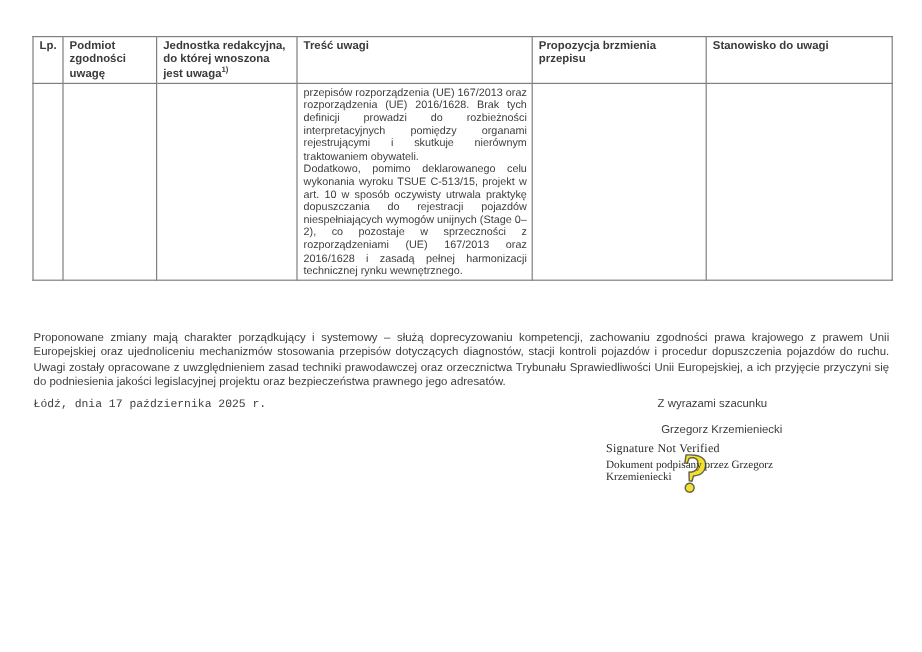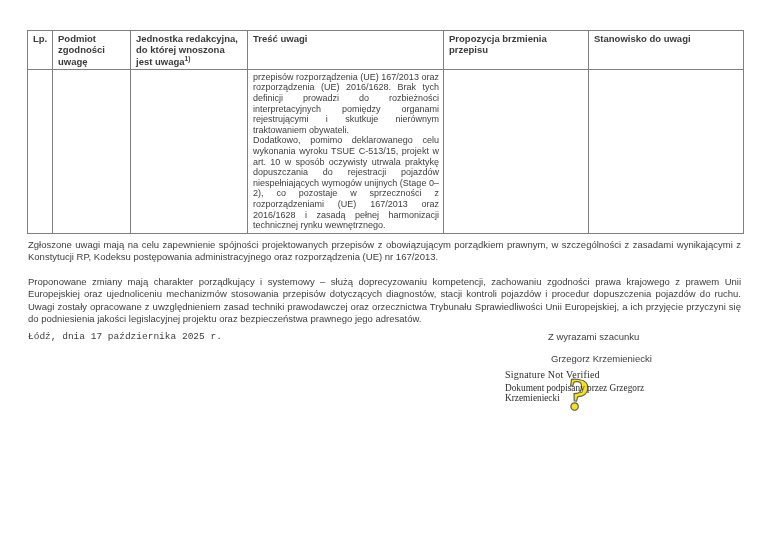--- a/index.html
+++ b/index.html
@@ -134,21 +134,20 @@
         <td class="tresc">
           <p>przepisów rozporządzenia (UE) 167/2013 oraz rozporządzenia (UE) 2016/1628. Brak tych definicji prowadzi do rozbieżności interpretacyjnych pomiędzy organami rejestrującymi i skutkuje nierównym traktowaniem obywateli.</p>
           <p>Dodatkowo, pomimo deklarowanego celu wykonania wyroku TSUE C-513/15, projekt w art. 10 w sposób oczywisty utrwala praktykę dopuszczania do rejestracji pojazdów niespełniających wymogów unijnych (Stage 0–2), co pozostaje w sprzeczności z rozporządzeniami (UE) 167/2013 oraz 2016/1628 i zasadą pełnej harmonizacji technicznej rynku wewnętrznego.</p>
         </td>
         <td></td>
         <td></td>
       </tr>
     </tbody>
   </table>
 
-  <p class="para p1">Zgłoszone uwagi mają na celu zapewnienie spójności projektowanych przepisów z obowiązującym porządkiem prawnym, w szczególności z zasadami wynikającymi z Konstytucji RP, Kodeksu postępowania administracyjnego oraz rozporządzenia (UE) nr 167/2013.</p>
   <p class="para p2">Proponowane zmiany mają charakter porządkujący i systemowy – służą doprecyzowaniu kompetencji, zachowaniu zgodności prawa krajowego z prawem Unii Europejskiej oraz ujednoliceniu mechanizmów stosowania przepisów dotyczących diagnostów, stacji kontroli pojazdów i procedur dopuszczenia pojazdów do ruchu.</p>
   <p class="para p3">Uwagi zostały opracowane z uwzględnieniem zasad techniki prawodawczej oraz orzecznictwa Trybunału Sprawiedliwości Unii Europejskiej, a ich przyjęcie przyczyni się do podniesienia jakości legislacyjnej projektu oraz bezpieczeństwa prawnego jego adresatów.</p>
 
   <div class="place-date">Łódź, dnia 17 października 2025 r.</div>
   <div class="salutation">Z wyrazami szacunku</div>
   <div class="signer">Grzegorz Krzemieniecki</div>
 
   <div class="sig-stamp">
     <svg class="qmark" width="42" height="50" viewBox="0 0 42 50">
       <text x="20" y="40" text-anchor="middle" font-family="Liberation Serif, serif" font-weight="bold" font-size="46" stroke="#5a5644" stroke-width="1.2" transform="rotate(9 20 25)" fill="#f2df1c">?</text>

